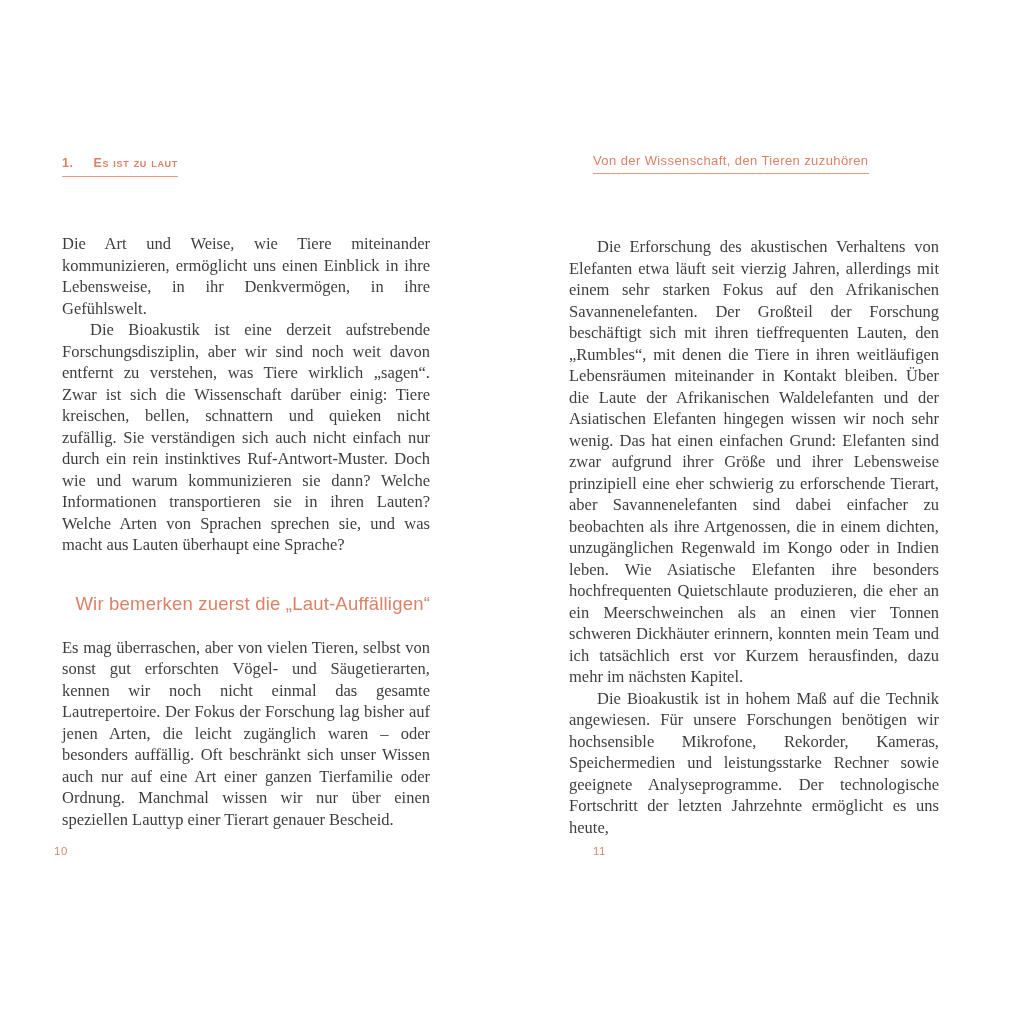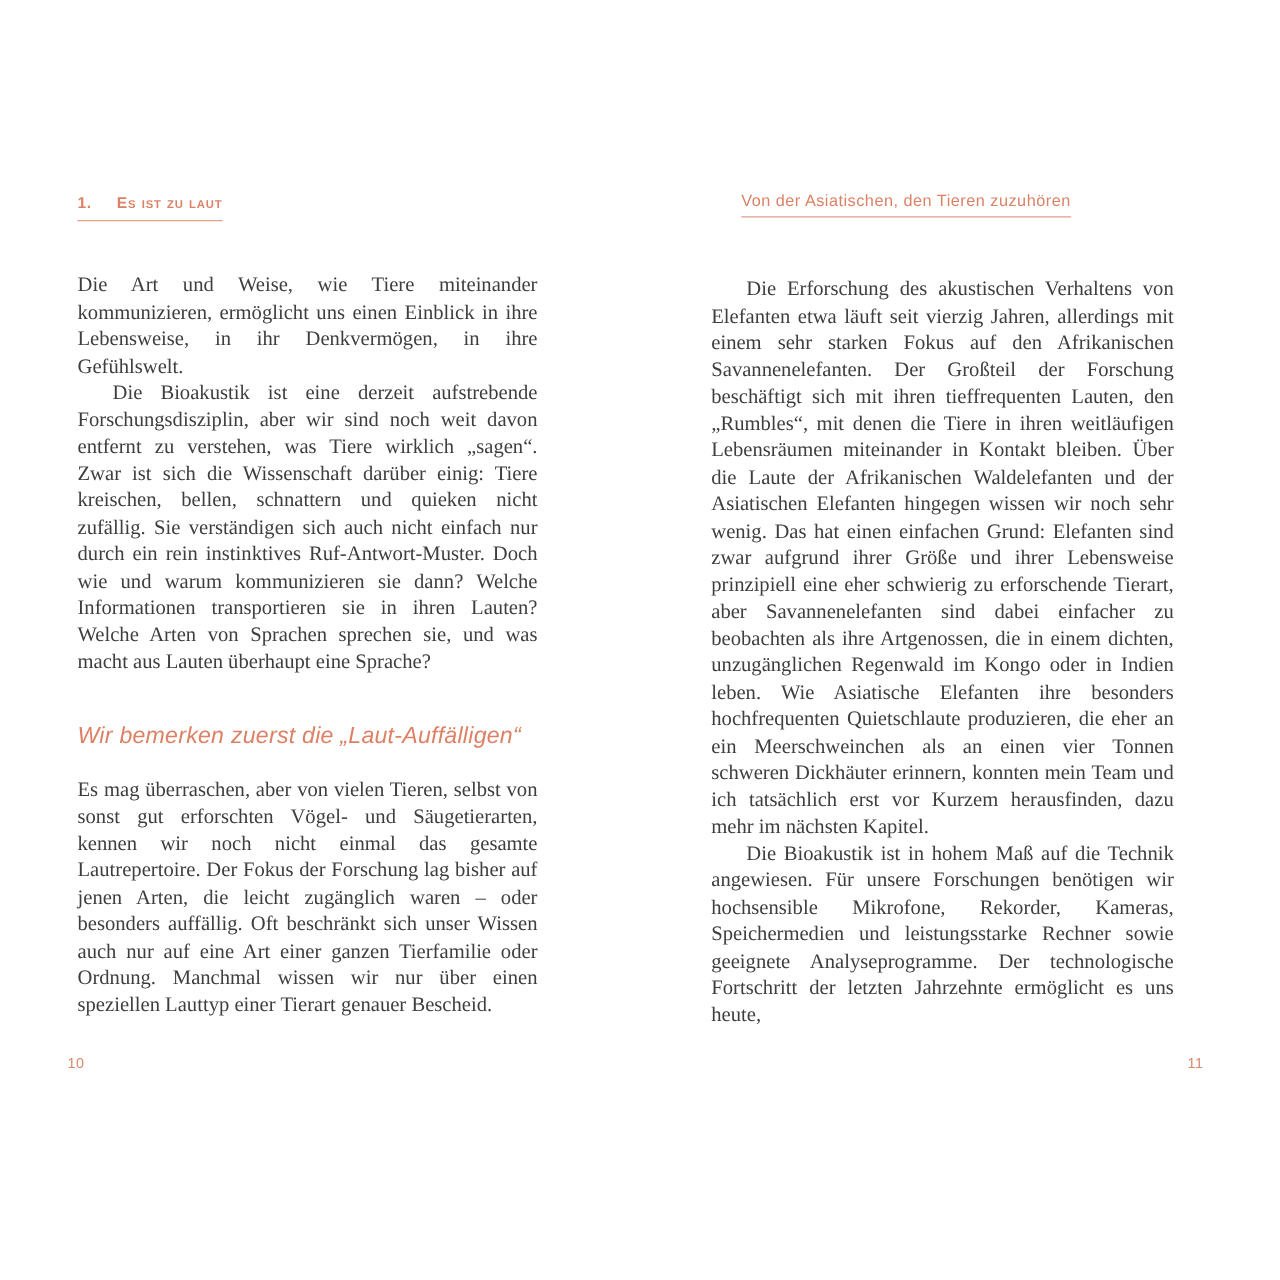--- a/index.html
+++ b/index.html
@@ -46,48 +46,48 @@
   }
   
   .body-col {
     position: absolute;
     text-align: justify;
     color: #3e3e3e;
     font-family: "Liberation Serif", serif;
     font-size: 16.5px;
     line-height: 21.5px;
     hyphens: auto;
+    margin-top: 16px;
     -webkit-hyphens: auto;
   }
   #left-body  { left: 62px;  top: 217px; width: 368px; }
   #right-body { left: 569px; top: 220px; width: 370px; }
   .body-col p { margin: 0; }
   .body-col p.indent { text-indent: 28px; }
   .subhead {
     font-family: "Liberation Sans", sans-serif;
     color: #dc8165;
     font-size: 18.5px;
     font-weight: normal;
     letter-spacing: 0.2px;
     line-height: 22px;
     margin: 37px 0 22px 0;
-    text-align: left;
-    font-style: italic;
+    text-align: right;
   }
   
   .pagenum {
     position: absolute;
     top: 845px;
     font-family: "Liberation Sans", sans-serif;
     font-size: 11.5px;
     letter-spacing: 0.5px;
     color: #d98a6e;
   }
   #pagenum-left  { left: 54px; }
-  #pagenum-right { left: 593px; width: 370px; text-align: right; }
+  #pagenum-right { left: 593px; width: 370px; text-align: left; }
 </style>
 </head>
 <body>
 
 <div class="spread">
 
   <div>
     <div class="runhead" id="left-runhead">
       <span class="runhead-inner">
         <span class="chnum">1.</span>
@@ -100,21 +100,21 @@
       <p class="indent">Die Bioakustik ist eine derzeit aufstrebende Forschungsdisziplin, aber wir sind noch weit davon entfernt zu verstehen, was Tiere wirklich „sagen“. Zwar ist sich die Wissenschaft darüber einig: Tiere kreischen, bellen, schnattern und quieken nicht zufällig. Sie verständigen sich auch nicht einfach nur durch ein rein instinktives Ruf-Antwort-Muster. Doch wie und warum kommunizieren sie dann? Welche Informationen transportieren sie in ihren Lauten? Welche Arten von Sprachen sprechen sie, und was macht aus Lauten überhaupt eine Sprache?</p>
       <h2 class="subhead">Wir bemerken zuerst die „Laut-Auffälligen“</h2>
       <p>Es mag überraschen, aber von vielen Tieren, selbst von sonst gut erforschten Vögel- und Säugetierarten, kennen wir noch nicht einmal das gesamte Lautrepertoire. Der Fokus der Forschung lag bisher auf jenen Arten, die leicht zugänglich waren – oder besonders auffällig. Oft beschränkt sich unser Wissen auch nur auf eine Art einer ganzen Tierfamilie oder Ordnung. Manchmal wissen wir nur über einen speziellen Lauttyp einer Tierart genauer Bescheid.</p>
     </div>
 
     <div class="pagenum" id="pagenum-left">10</div>
   </div>
 
   <div>
     <div class="runhead" id="right-runhead">
-      <span class="runhead-inner">Von der Asiatischen, den Tieren zuzuhören</span>
+      <span class="runhead-inner">Von der Wissenschaft, den Tieren zuzuhören</span>
     </div>
 
     <div class="body-col" id="right-body">
       <p class="indent">Die Erforschung des akustischen Verhaltens von Elefanten etwa läuft seit vierzig Jahren, allerdings mit einem sehr starken Fokus auf den Afrikanischen Savannenelefanten. Der Großteil der Forschung beschäftigt sich mit ihren tieffrequenten Lauten, den „Rumbles“, mit denen die Tiere in ihren weitläufigen Lebensräumen miteinander in Kontakt bleiben. Über die Laute der Afrikanischen Waldelefanten und der Asiatischen Elefanten hingegen wissen wir noch sehr wenig. Das hat einen einfachen Grund: Elefanten sind zwar aufgrund ihrer Größe und ihrer Lebensweise prinzipiell eine eher schwierig zu erforschende Tierart, aber Savannenelefanten sind dabei einfacher zu beobachten als ihre Artgenossen, die in einem dichten, unzugänglichen Regenwald im Kongo oder in Indien leben. Wie Asiatische Elefanten ihre besonders hochfrequenten Quietschlaute produzieren, die eher an ein Meerschweinchen als an einen vier Tonnen schweren Dickhäuter erinnern, konnten mein Team und ich tatsächlich erst vor Kurzem herausfinden, dazu mehr im nächsten Kapitel.</p>
       <p class="indent">Die Bioakustik ist in hohem Maß auf die Technik angewiesen. Für unsere Forschungen benötigen wir hochsensible Mikrofone, Rekorder, Kameras, Speichermedien und leistungsstarke Rechner sowie geeignete Analyseprogramme. Der technologische Fortschritt der letzten Jahrzehnte ermöglicht es uns heute,</p>
     </div>
 
     <div class="pagenum" id="pagenum-right">11</div>
   </div>
 

